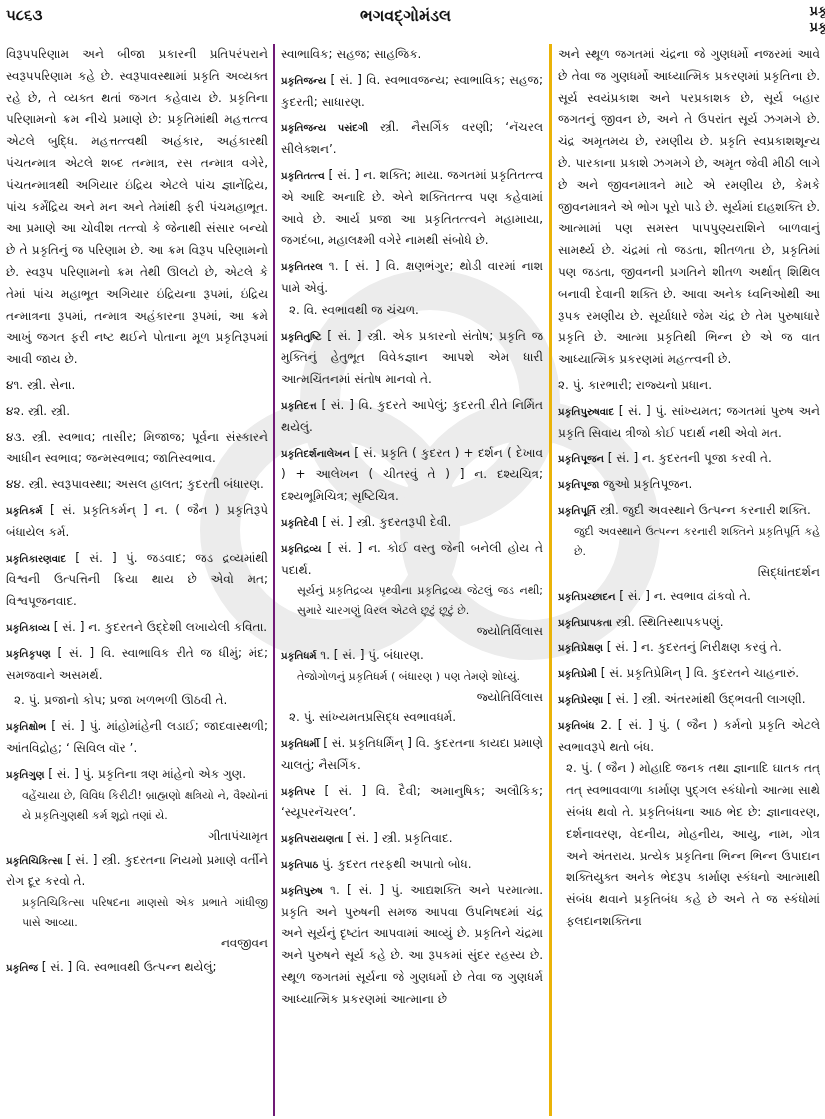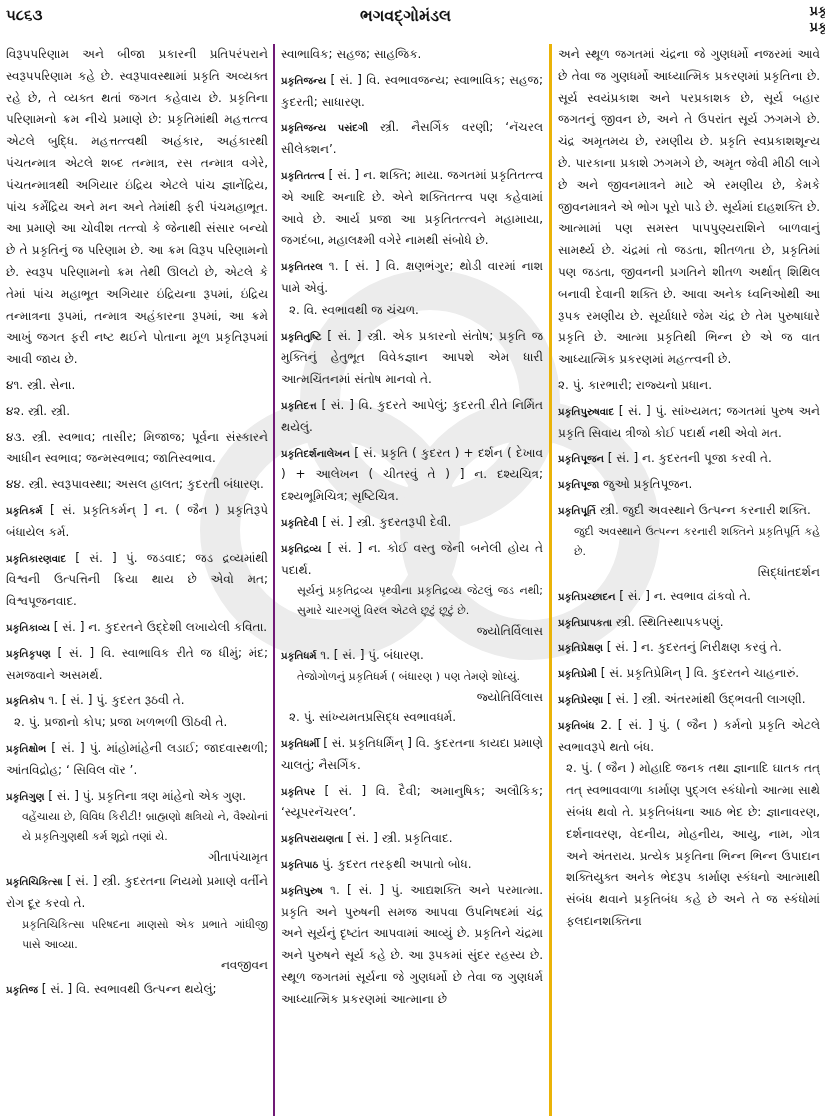--- a/index.html
+++ b/index.html
@@ -75,21 +75,20 @@
       <div class="entry">
         <p><span class="hw">પ્રકૃતિકારણવાદ</span><span> [ સં. ] પું. જડવાદ; જડ દ્રવ્યમાંથી વિશ્વની ઉત્પત્તિની ક્રિયા થાય છે એવો મત; વિશ્વપૂજનવાદ.</span></p>
       </div>
       <div class="entry">
         <p><span class="hw">પ્રકૃતિકાવ્ય</span><span> [ સં. ] ન. કુદરતને ઉદ્દેશી લખાયેલી કવિતા.</span></p>
       </div>
       <div class="entry">
         <p><span class="hw">પ્રકૃતિકૃપણ</span><span> [ સં. ] વિ. સ્વાભાવિક રીતે જ ધીમું; મંદ; સમજવાને અસમર્થ.</span></p>
       </div>
       <div class="entry">
-        <p><span class="hw">પ્રકૃતિકોપ</span><span> ૧. [ સં. ] પું. કુદરત રૂઠવી તે.</span></p>
         <p class="sub">૨. પું. પ્રજાનો કોપ; પ્રજા ખળભળી ઊઠવી તે.</p>
       </div>
       <div class="entry">
         <p><span class="hw">પ્રકૃતિક્ષોભ</span><span> [ સં. ] પું. માંહોમાંહેની લડાઈ; જાદવાસ્થળી; આંતવિદ્રોહ; ‘ સિવિલ વૉર ’.</span></p>
       </div>
       <div class="entry">
         <p><span class="hw">પ્રકૃતિગુણ</span><span> [ સં. ] પું. પ્રકૃતિના ત્રણ માંહેનો એક ગુણ.</span></p>
         <p class="quote"><span>વહેંચાયા છે, વિવિધ કિરીટી! બ્રાહ્મણો ક્ષત્રિયો ને, વૈશ્યોનાં યે પ્રકૃતિગુણથી કર્મ શૂદ્રો તણાં યે.</span><span class="src">ગીતાપંચામૃત</span></p>
       </div>
       <div class="entry">

